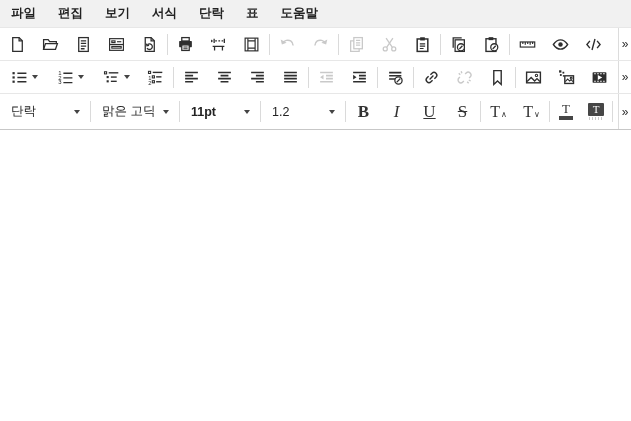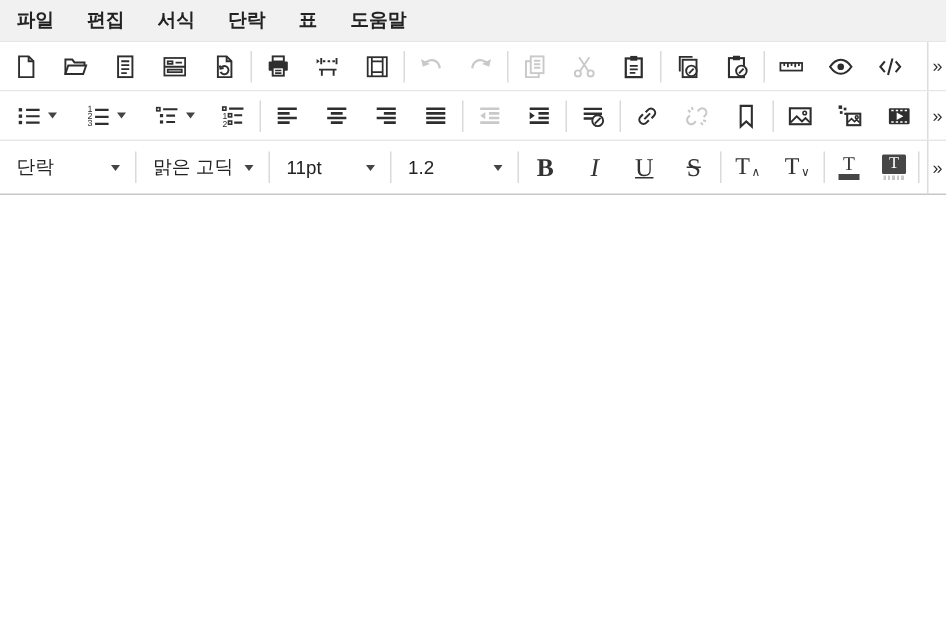--- a/index.html
+++ b/index.html
@@ -49,20 +49,21 @@
 
   .content{height:291px;background:#ffffff;cursor:text;}
 </style>
 </head>
 <body>
 
 <div class="editor">
   <div class="menubar" id="menubar">
       <div class="menu-item">파일</div>
       <div class="menu-item">편집</div>
+      <div class="menu-item">보기</div>
       <div class="menu-item">서식</div>
       <div class="menu-item">단락</div>
       <div class="menu-item">표</div>
       <div class="menu-item">도움말</div>
     </div>
   <div class="row-divider"></div>
 
   <div class="tb-row r1">
     <div class="tb-main">
         <div class="tb-btn">
@@ -409,21 +410,21 @@
         <div class="tb-dropdown" style="width: 88px;">
           <span class="dd-label">단락</span>
           <span class="caret"></span>
         </div>
         <div class="tb-sep"></div>
         <div class="tb-dropdown" style="width: 86px;">
           <span class="dd-label">맑은 고딕</span>
           <span class="caret"></span>
         </div>
         <div class="tb-sep"></div>
-        <div class="tb-dropdown" style="width: 78px;">
+        <div class="tb-dropdown" style="width: 78px; font-weight: bold;">
           <span class="dd-label">11pt</span>
           <span class="caret"></span>
         </div>
         <div class="tb-sep"></div>
         <div class="tb-dropdown" style="width: 82px; justify-content: flex-end;">
           <span class="dd-label">1.2</span>
           <span class="caret"></span>
         </div>
         <div class="tb-sep"></div>
         <div class="tb-btn">

